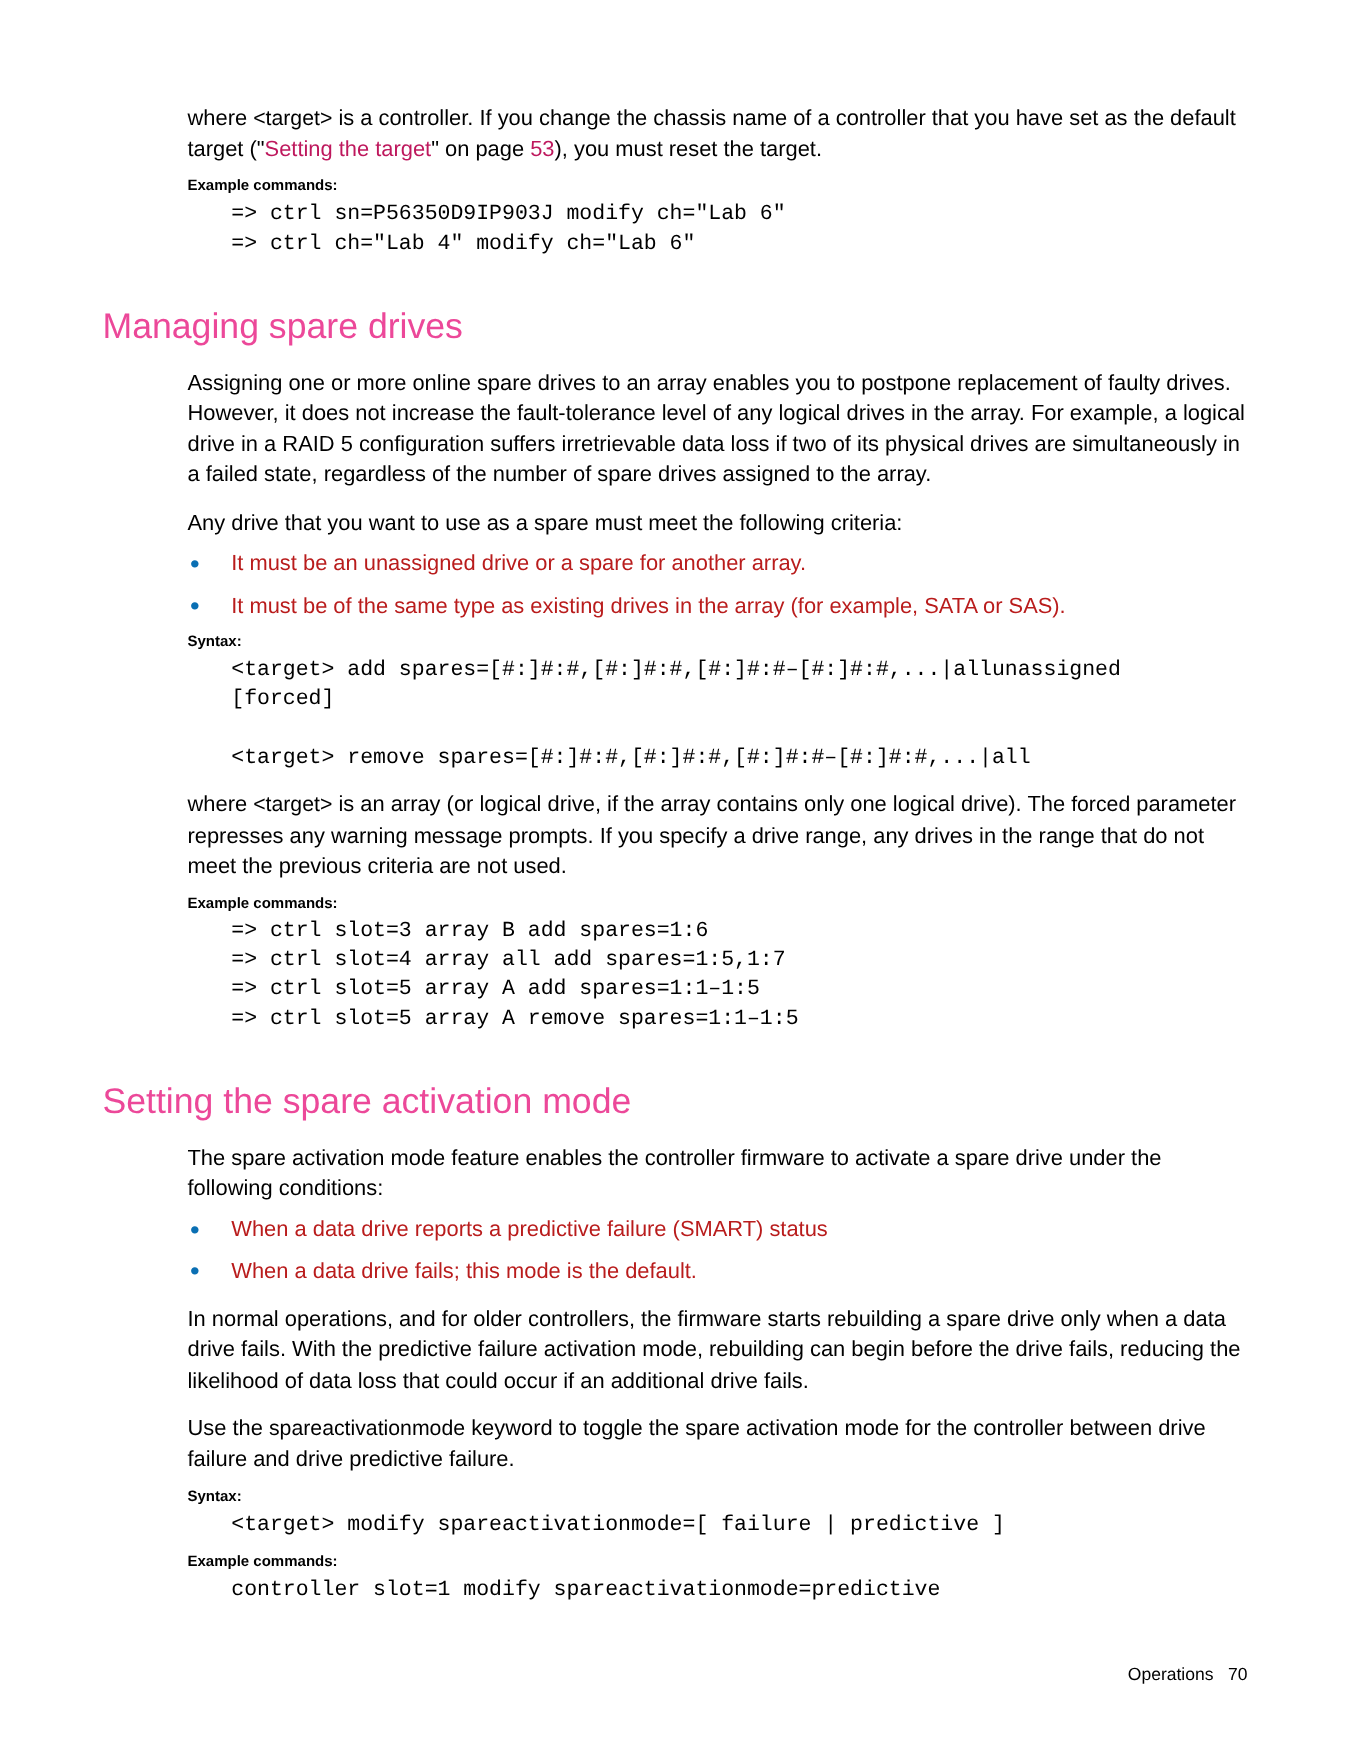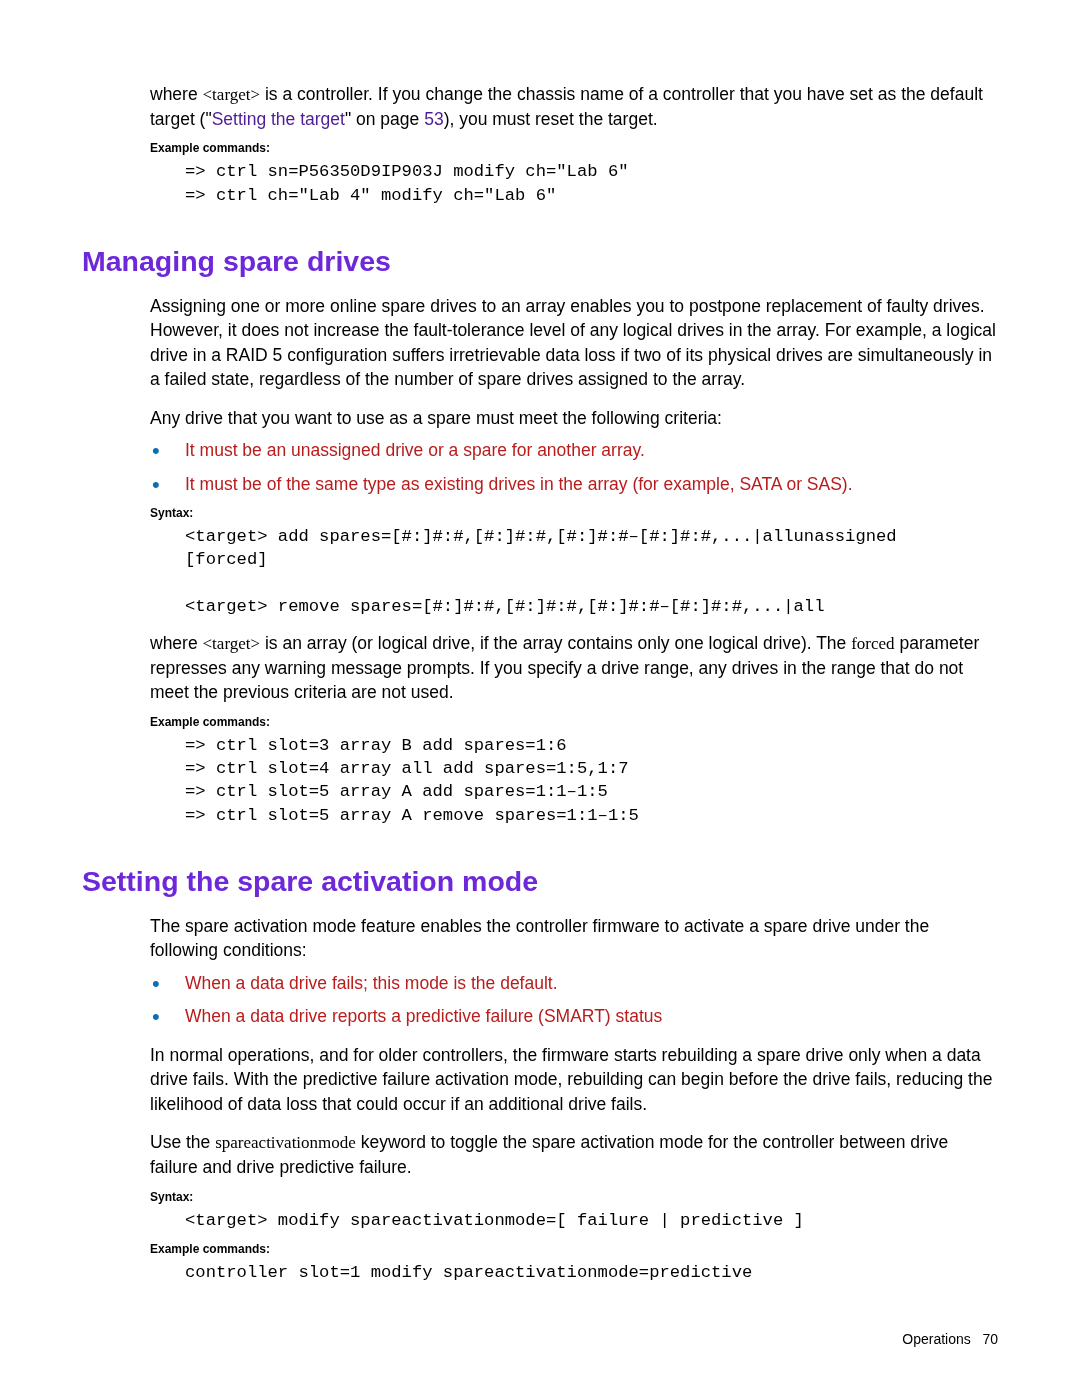--- a/index.html
+++ b/index.html
@@ -17,46 +17,46 @@
   .page {
     padding: 82px 82px 50px 82px;
   }
   .body-text {
     font-size: 17.5px;
     line-height: 1.4;
     color: #000;
     margin-left: 68px;
   }
   .body-text .mono-inline {
-    font-family: Liberation Serif, serif;
+    font-family: Liberation Sans, sans-serif;
     font-size: 17px;
   }
   .link {
-    color: #4c1d95;
+    color: #be185d;
   }
   .bold-label {
     font-weight: bold;
     font-size: 12px;
     color: #000;
     margin-left: 68px;
     margin-top: 10px;
   }
   .mono-block {
     font-family: "Courier New", Courier, monospace;
     font-size: 17.2px;
     line-height: 1.35;
     color: #000;
     margin-left: 103px;
     white-space: pre-wrap;
     margin-top: 5px;
   }
   .h2 {
     font-size: 28.5px;
-    color: #6d28d9;
-    font-weight: bold;
+    color: #ec4899;
+    font-weight: normal;
     margin-top: 38px;
     margin-bottom: 16px;
   }
   ul {
     list-style: none;
     margin-left: 103px;
     margin-top: 8px;
   }
   ul li {
     font-size: 17.5px;
@@ -123,22 +123,22 @@
   <pre class="mono-block">=&gt; ctrl slot=3 array B add spares=1:6
 =&gt; ctrl slot=4 array all add spares=1:5,1:7
 =&gt; ctrl slot=5 array A add spares=1:1–1:5
 =&gt; ctrl slot=5 array A remove spares=1:1–1:5</pre>
 
   <h2 class="h2">Setting the spare activation mode</h2>
 
   <p class="body-text">The spare activation mode feature enables the controller firmware to activate a spare drive under the following conditions:</p>
 
   <ul>
+    <li>When a data drive reports a predictive failure (SMART) status</li>
     <li>When a data drive fails; this mode is the default.</li>
-    <li>When a data drive reports a predictive failure (SMART) status</li>
   </ul>
 
   <p class="body-text para-gap">In normal operations, and for older controllers, the firmware starts rebuilding a spare drive only when a data drive fails. With the predictive failure activation mode, rebuilding can begin before the drive fails, reducing the likelihood of data loss that could occur if an additional drive fails.</p>
 
   <p class="body-text para-gap">
     <span>Use the </span><span class="mono-inline">spareactivationmode</span><span> keyword to toggle the spare activation mode for the controller between drive failure and drive predictive failure.</span>
   </p>
 
   <p class="bold-label">Syntax:</p>
   <pre class="mono-block">&lt;target&gt; modify spareactivationmode=[ failure | predictive ]</pre>

